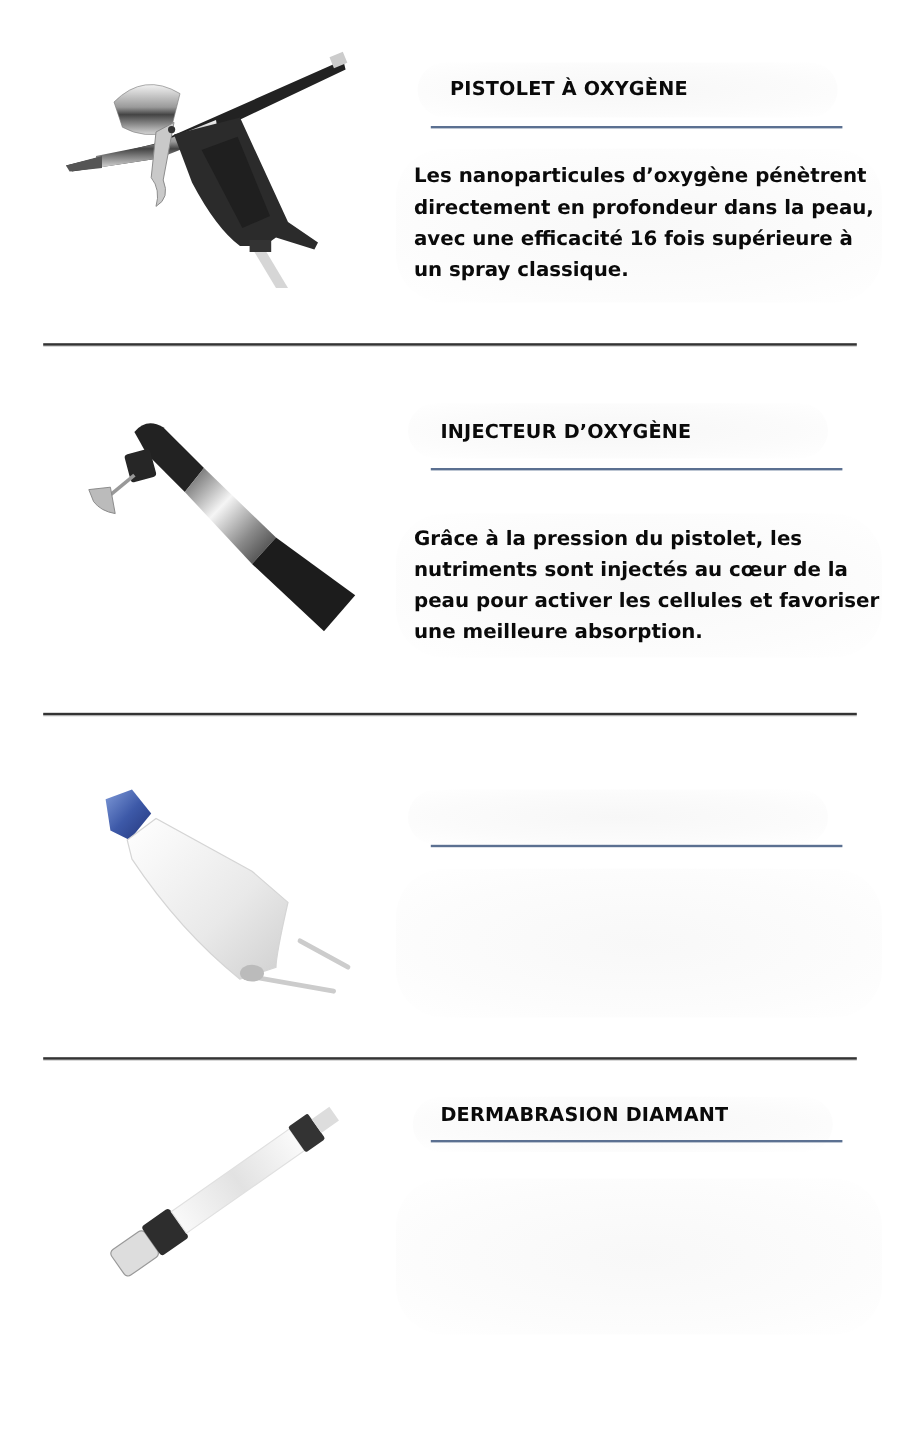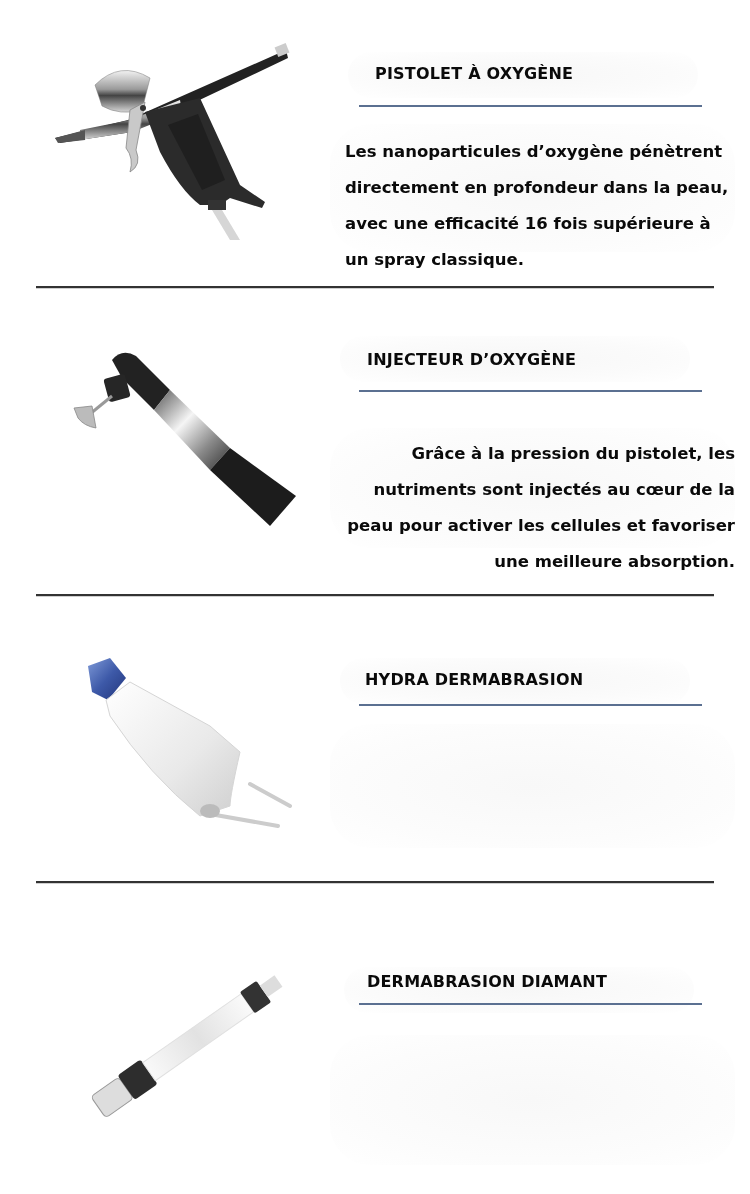--- a/index.html
+++ b/index.html
@@ -6,21 +6,21 @@
     body { width: 750px; height: 1194px; position: relative; overflow: hidden;
            font-family: "DejaVu Sans", sans-serif; color: #111; }
     .section { position: absolute; left: 0; width: 750px; }
     .img-box { position: absolute; }
     .title-pill { position: absolute; left: 348px; height: 46px; width: 350px;
                   border-radius: 24px; background: radial-gradient(ellipse at center, #f7f7f7 0%, #fbfbfb 60%, #ffffff 100%); }
     .title { position: absolute; font-weight: bold; font-size: 16px; letter-spacing: 0.2px; color: #0a0a0a; white-space: nowrap; }
     .blue-rule { position: absolute; left: 359px; width: 343px; height: 2px; background: #5b7091; }
     .desc-pill { position: absolute; left: 330px; width: 405px; border-radius: 40px;
                  background: radial-gradient(ellipse at center, #f8f8f8 0%, #fcfcfc 65%, #ffffff 100%); }
-    .desc { position: absolute; left: 345px; width: 390px; font-weight: bold; font-size: 16.5px; line-height: 36px; color: #0a0a0a; }
+    .desc { position: absolute; left: 345px; width: 390px; font-weight: bold; font-size: 16.5px; line-height: 26px; color: #0a0a0a; }
     .divider { position: absolute; left: 36px; width: 678px; height: 2px; background: #333; box-shadow: 0 1px 0 #cfcfcf; }
   </style>
 </head>
 <body>
 
 <div class="section" style="top:0;height:351px;">
   <div class="img-box" style="left:50px;top:40px;width:240px;height:200px;">
     <svg width="240" height="200" viewBox="0 0 240 200">
       <defs>
         <linearGradient id="chrome1" x1="0" y1="0" x2="0" y2="1">
@@ -76,21 +76,21 @@
 
       <polygon points="84,62 100,42 160,100 140,122" fill="url(#silver2)"></polygon>
 
       <polygon points="140,122 160,100 226,148 200,178" fill="#1c1c1c"></polygon>
     </svg>
   </div>
   <div class="title-pill" style="top:48px;left:340px;"></div>
   <div class="title" style="left:367px;top:62px;">INJECTEUR D’OXYGÈNE</div>
   <div class="blue-rule" style="top:102px;"></div>
   <div class="desc-pill" style="top:140px;height:120px;"></div>
-  <div class="desc" style="top:148px;text-align:right;">Grâce à la pression du pistolet, les nutriments sont injectés au cœur de la peau pour activer les cellules et favoriser une meilleure absorption.</div>
+  <div class="desc" style="top:148px;">Grâce à la pression du pistolet, les nutriments sont injectés au cœur de la peau pour activer les cellules et favoriser une meilleure absorption.</div>
 </div>
 <div class="divider" style="top:594px;"></div>
 
 <div class="section" style="top:596px;height:286px;">
   <div class="img-box" style="left:80px;top:60px;width:230px;height:180px;">
     <svg width="230" height="180" viewBox="0 0 230 180">
       <defs>
         <linearGradient id="white3" x1="0" y1="0" x2="1" y2="1">
           <stop offset="0" stop-color="#ffffff"></stop>
             <stop offset="0.6" stop-color="#e9e9e9"></stop>
@@ -106,27 +106,26 @@
       <polygon points="8,10 30,2 46,22 28,44 12,36" fill="url(#blue3)"></polygon>
 
       <path d="M26,44 L50,26 L130,70 L160,96 Q150,140 150,150 L120,160 Q70,120 30,60 Z" fill="url(#white3)" stroke="#d5d5d5" stroke-width="1"></path>
 
       <line x1="170" y1="128" x2="210" y2="150" stroke="#ccc" stroke-width="4" stroke-linecap="round"></line>
       <line x1="130" y1="158" x2="198" y2="170" stroke="#ccc" stroke-width="4" stroke-linecap="round"></line>
       <ellipse cx="130" cy="155" rx="10" ry="7" fill="#bbb"></ellipse>
     </svg>
   </div>
   <div class="title-pill" style="top:62px;left:340px;"></div>
-  <div class="title" style="left:365px;top:74px;">HYDRA DERMABRASION</div>
   <div class="blue-rule" style="top:108px;"></div>
   <div class="desc-pill" style="top:128px;height:124px;"></div>
 </div>
 <div class="divider" style="top:881px;"></div>
 
-<div class="section" style="top:883px;height:311px;">
+<div class="section" style="top:830px;height:311px;">
   <div class="img-box" style="left:80px;top:65px;width:220px;height:190px;">
     <svg width="220" height="190" viewBox="0 0 220 190">
       <defs>
         <linearGradient id="tube4" x1="0" y1="0" x2="1" y2="0">
           <stop offset="0" stop-color="#f9f9f9"></stop>
             <stop offset="0.5" stop-color="#e2e2e2"></stop>
             <stop offset="1" stop-color="#fafafa"></stop>
         </linearGradient>
       </defs>
       <g transform="rotate(-35 110 95)">

